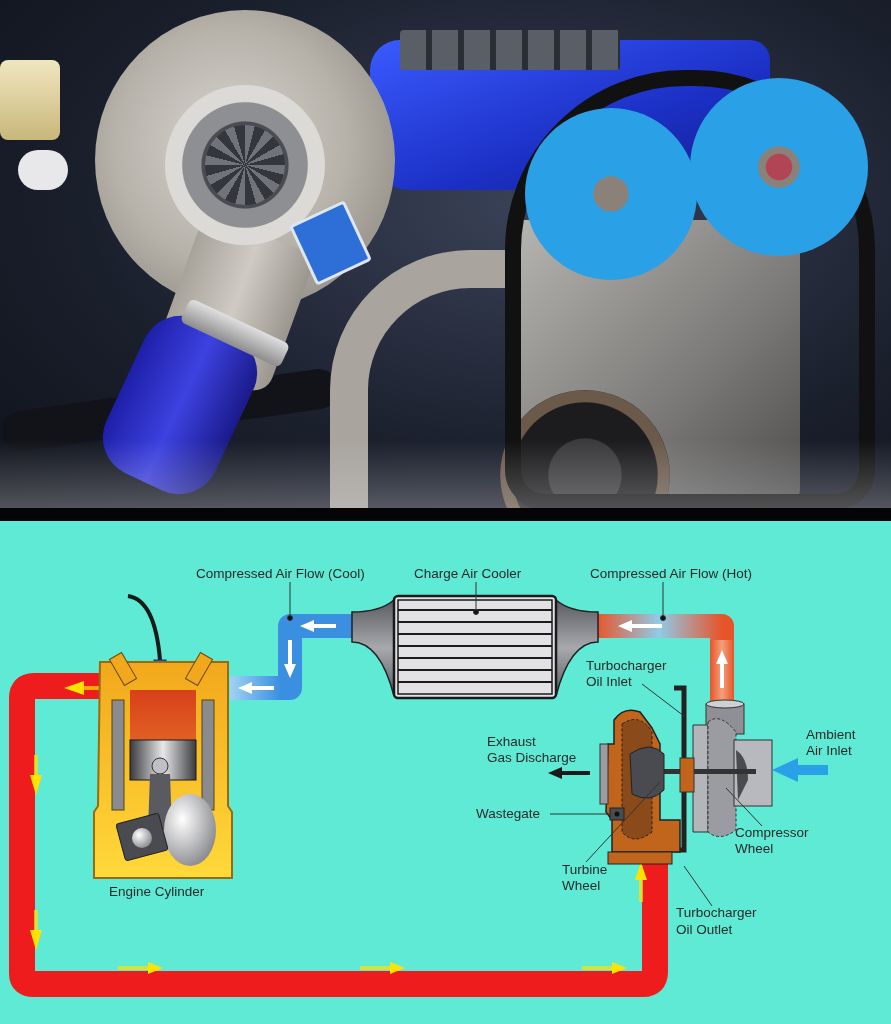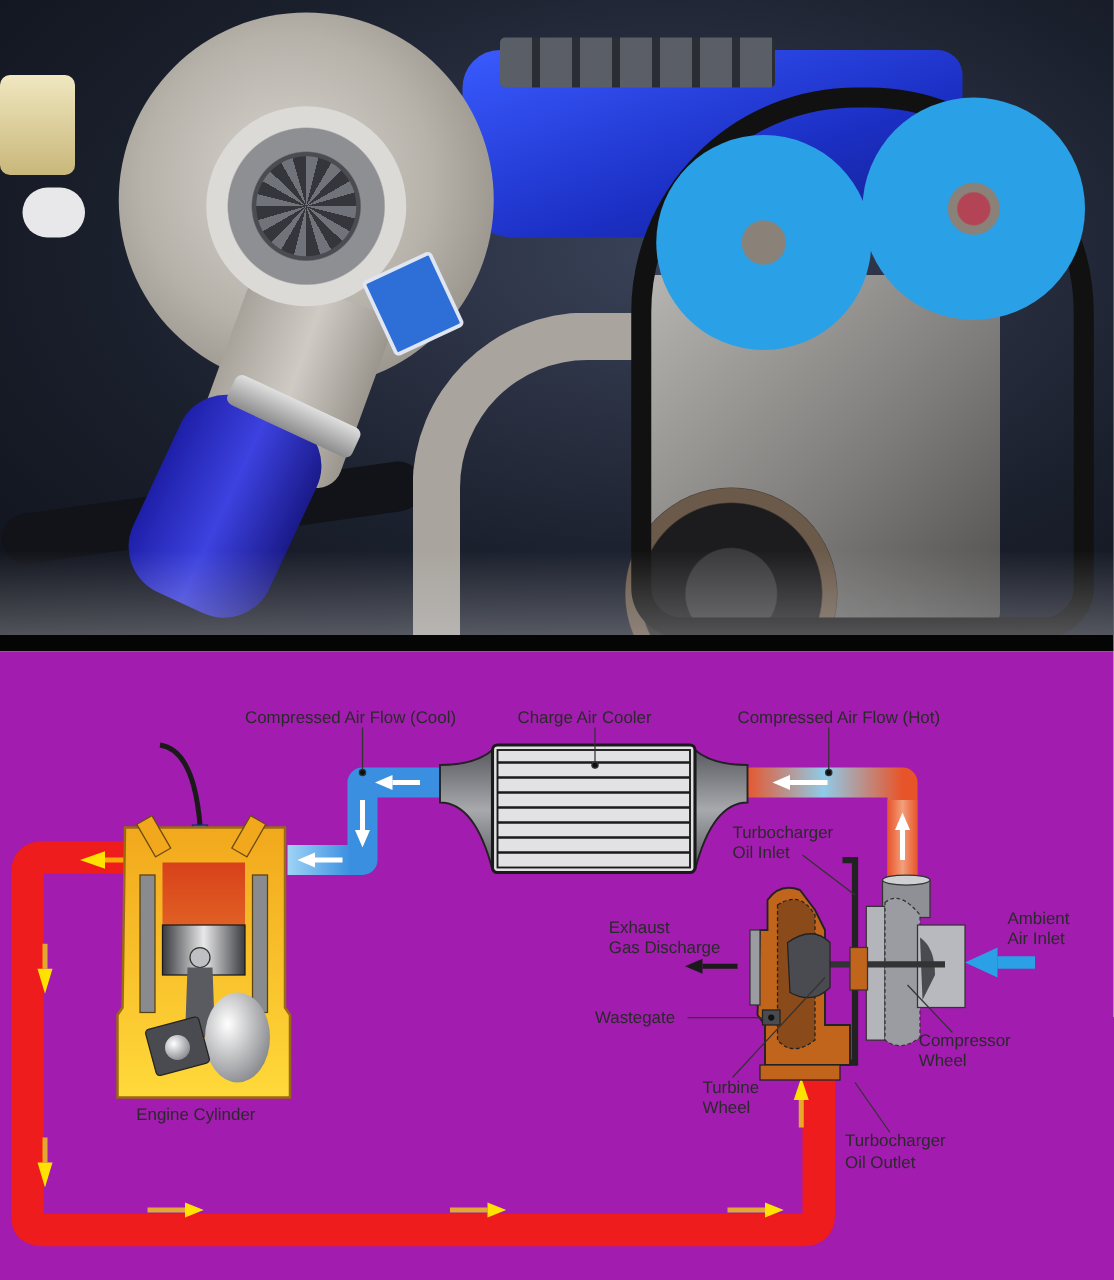--- a/index.html
+++ b/index.html
@@ -1,19 +1,19 @@
 <!DOCTYPE html>
 <html><head>
 <meta charset="utf-8">
 <style>
   html, body { margin:0; padding:0; background:#ffffff; }
   body { width:891px; height:1024px; overflow:hidden; position:relative; font-family:"Liberation Sans", sans-serif; }
   #photo { position:absolute; left:0; top:0; width:891px; height:508px; overflow:hidden; background:#1c2233; }
   #divider { position:absolute; left:0; top:508px; width:891px; height:13px; background:#050505; }
-  #diagram { position:absolute; left:0; top:521px; width:891px; height:503px; background:#a21caf; }
+  #diagram { position:absolute; left:0; top:521px; width:891px; height:503px; background:#5eead4; }
   .ph { position:absolute; }
   .lbl { font-family:"Liberation Sans", sans-serif; font-size:13.5px; fill:#2a2a2a; }
 </style>
 </head>
 <body>
 
 <div id="photo">
 
   <div class="ph" style="left:0;top:0;width:891px;height:508px;background:radial-gradient(ellipse at 60% 40%, #3a4258 0%, #1a1f2c 60%, #0f121a 100%);"></div>
 

